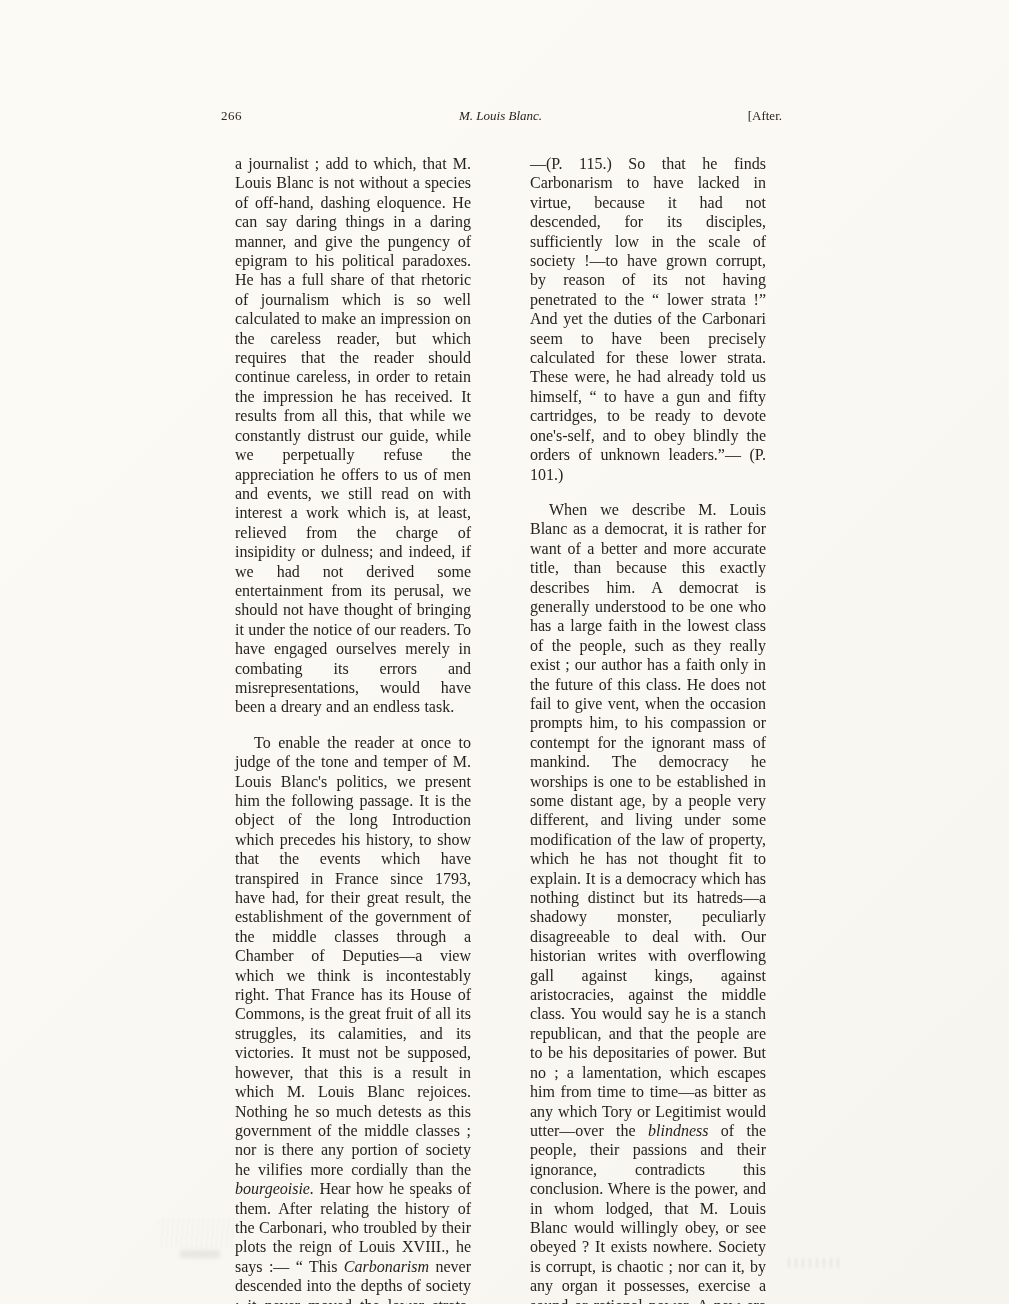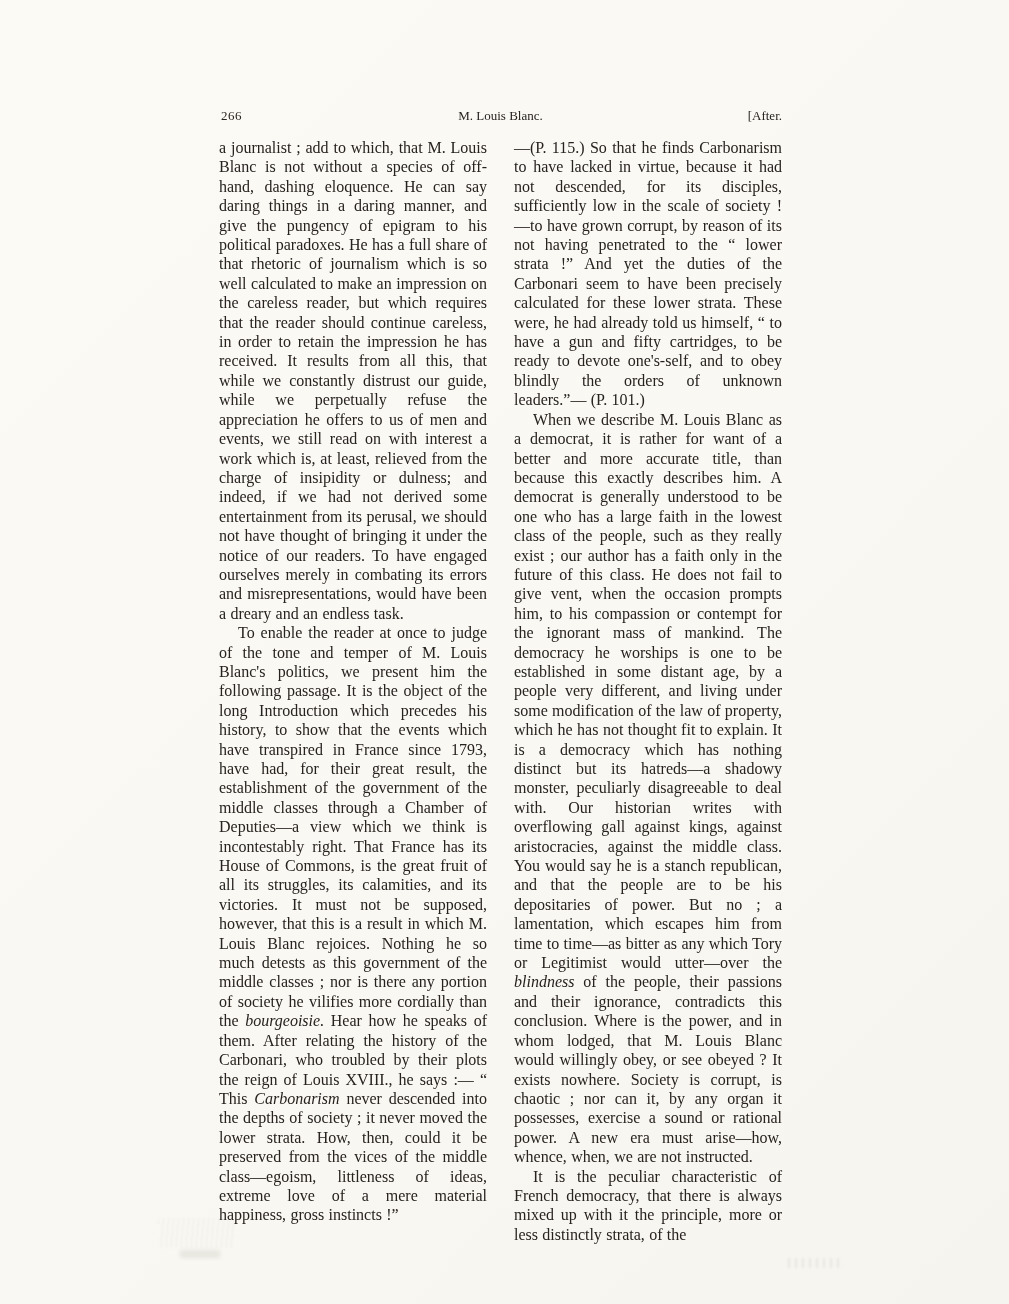--- a/index.html
+++ b/index.html
@@ -32,20 +32,21 @@
     left: 2px;
     top: 0;
     letter-spacing: 0.5px;
   }
   .running-title {
     position: absolute;
     left: 0;
     right: 0;
     top: 0;
     text-align: center;
+    font-style: italic;
   }
   .issue {
     position: absolute;
     right: 0;
     top: 0;
   }
   .columns {
     display: flex;
     gap: 27px;
     margin-top: 11px;
@@ -53,21 +54,21 @@
   .column {
     width: 268px;
     font-size: 16px;
     line-height: 19.4px;
     text-align: justify;
     hyphens: auto;
     -webkit-hyphens: auto;
     word-spacing: 0.02em;
   }
   .para {
-    margin: 0;
+    margin: 16px;
   }
   .para.indent {
     text-indent: 19px;
   }
   .para em {
   }
   
   .artifact {
     position: absolute;
     pointer-events: none;

